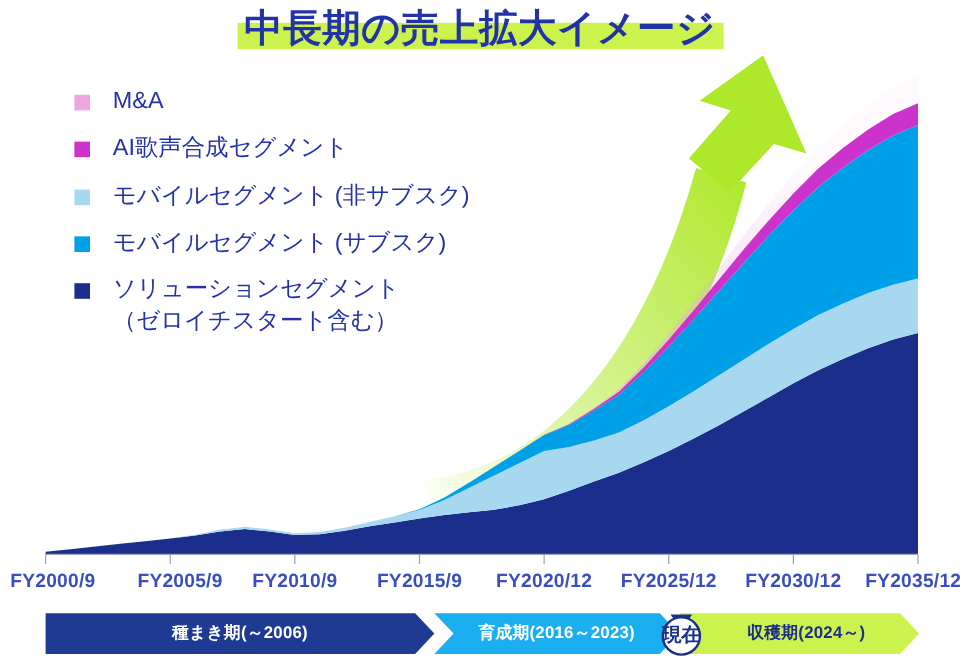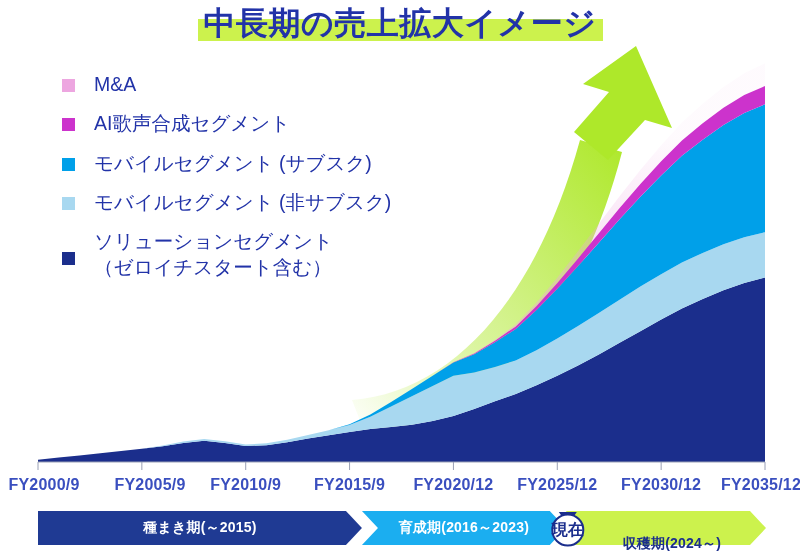--- a/index.html
+++ b/index.html
@@ -28,21 +28,21 @@
   .title .txt{position:relative;z-index:1;}
 
   
   .legend{position:absolute;left:62px;top:72px;width:430px;z-index:6;}
   .lg-row{display:flex;align-items:flex-start;margin-bottom:14px;gap:12px;}
   .sw{width:13px;height:13px;flex:0 0 13px;margin-top:7px;margin-right:7px;}
   .lg-txt{
     font-size:19.5px;color:#2233A8;line-height:1.30;font-weight:500;
     white-space:pre-line;
   }
-  .lg-row.tall{margin-bottom:6px;align-items:center;}
+  .lg-row.tall{margin-bottom:6px;}
 
   
   #chart{position:absolute;left:0;top:0;width:800px;height:500px;}
 
   
   .xlab{
     position:absolute;font-size:16px;color:#3A4FBF;
     font-weight:bold;transform:translateX(-50%);
     white-space:nowrap;letter-spacing:.2px;
   }
@@ -106,26 +106,26 @@
   <div class="legend" id="legend">
       <div class="lg-row">
         <span class="sw" style="background: rgb(237, 166, 224);"></span>
         <span class="lg-txt">M&amp;A</span>
       </div>
       <div class="lg-row">
         <span class="sw" style="background: rgb(204, 51, 204);"></span>
         <span class="lg-txt">AI歌声合成セグメント</span>
       </div>
       <div class="lg-row">
+        <span class="sw" style="background: rgb(168, 216, 240);"></span>
+        <span class="lg-txt">モバイルセグメント (非サブスク)</span>
+      </div>
+      <div class="lg-row">
         <span class="sw" style="background: rgb(0, 160, 233);"></span>
         <span class="lg-txt">モバイルセグメント (サブスク)</span>
-      </div>
-      <div class="lg-row">
-        <span class="sw" style="background: rgb(168, 216, 240);"></span>
-        <span class="lg-txt">モバイルセグメント (非サブスク)</span>
       </div>
       <div class="lg-row tall">
         <span class="sw" style="background: rgb(27, 46, 140);"></span>
         <span class="lg-txt">ソリューションセグメント
 （ゼロイチスタート含む）</span>
       </div>
     </div>
 
   <div id="xlabels">
       <div class="xlab" style="left: 44px; top: 476px;">FY2000/9</div>
@@ -141,19 +141,19 @@
   <svg id="phases" viewBox="0 0 800 46" preserveAspectRatio="none">
       <path d="M 38 6 L 345.96 6 L 361.96 23 L 345.96 40 L 38 40 Z" fill="#1F3A93"></path>
       <path d="M 361.96 6 L 549.8 6 L 565.8 23 L 549.8 40 L 361.96 40 L 377.96 23 Z" fill="#1BAEF0"></path>
       <path d="M 565.8 6 L 750 6 L 766 23 L 750 40 L 565.8 40 L 581.8 23 Z" fill="#CCF24D"></path>
       <g>
         <path d="M 558.8 7 L 576.8 7 L 567.8 20 Z" fill="#1B2E8C"></path>
         <circle cx="567.8" cy="25" r="15.5" fill="#FFFFFF" stroke="#1B2E8C" stroke-width="2"></circle>
       </g>
     </svg>
   <div id="phase-labels">
-      <div class="ph-label" style="left: 199.98px; top: 528px; color: rgb(255, 255, 255);">種まき期(～2015)</div>
+      <div class="ph-label" style="left: 199.98px; top: 528px; color: rgb(255, 255, 255);">種まき期(～2006)</div>
       <div class="ph-label" style="left: 463.88px; top: 528px; color: rgb(255, 255, 255);">育成期(2016～2023)</div>
-      <div class="ph-label" style="left: 671.9px; top: 544px; color: rgb(27, 46, 140);">収穫期(2024～)</div>
+      <div class="ph-label" style="left: 671.9px; top: 528px; color: rgb(27, 46, 140);">収穫期(2024～)</div>
       <div class="now-label" style="left: 567.8px; top: 530px;">現在</div>
     </div>
 
 </div>
 
 </body></html>

